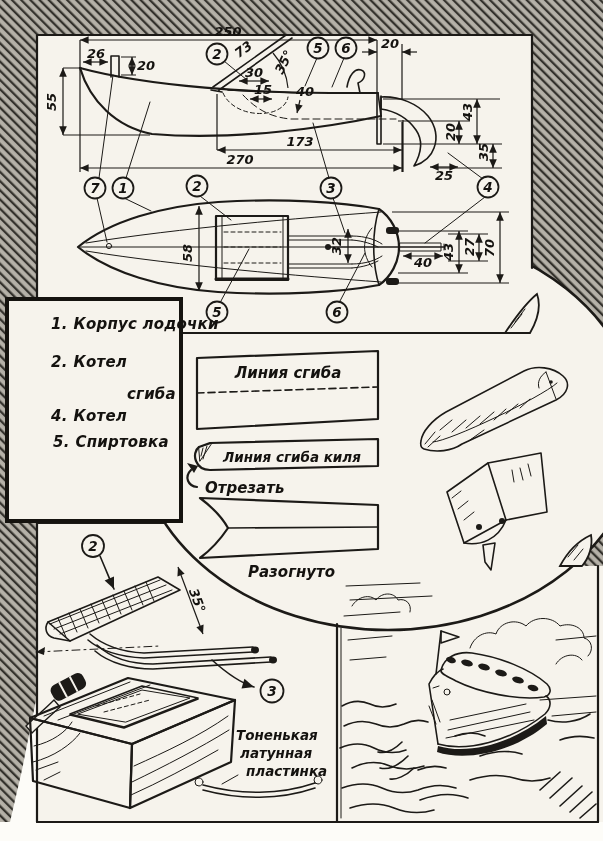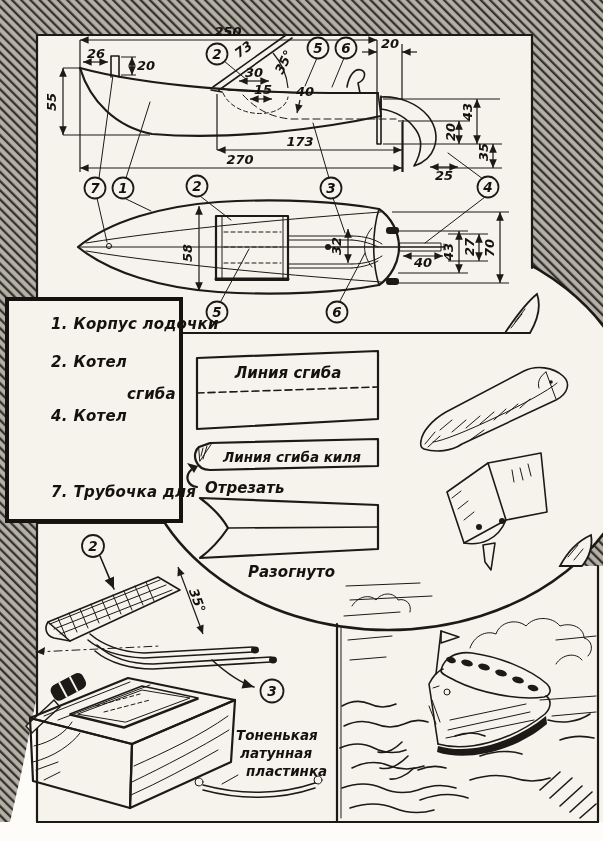--- a/index.html
+++ b/index.html
@@ -349,16 +349,16 @@
           <text class="con" x="272" y="695.5">3</text>
         </g>
 </g>
 </svg>
 
 <div class="legend">
   <div class="lg-line" style="left:8px;top:14px"><span class="lg-num">1.</span><span>Корпус лодочки</span></div>
   <div class="lg-line" style="left:8px;top:52px"><span class="lg-num">2.</span><span>Котел</span></div>
   <div class="lg-line" style="left:84px;top:84px"><span>сгиба</span></div>
   <div class="lg-line" style="left:8px;top:106px"><span class="lg-num">4.</span><span>Котел</span></div>
-  <div class="lg-line" style="left:8px;top:182px"><span class="lg-num">7.</span><span>Трубочка для</span></div>
+  <div class="lg-line" style="left:10px;top:132px"><span class="lg-num">5.</span><span>Спиртовка</span></div>
 </div>
 
 </div>
 
 </body></html>

